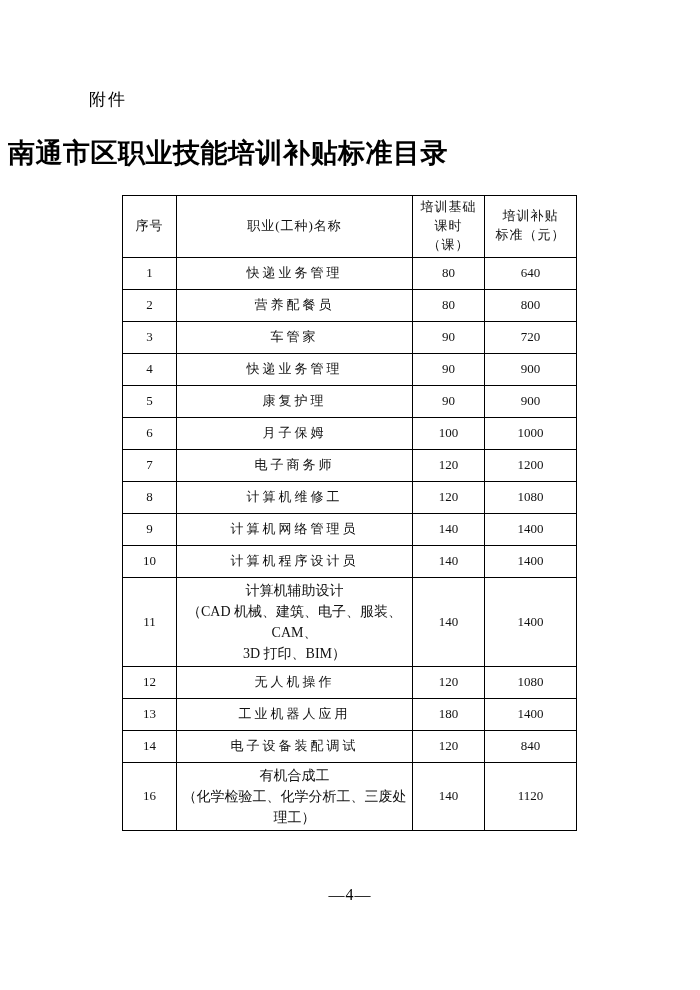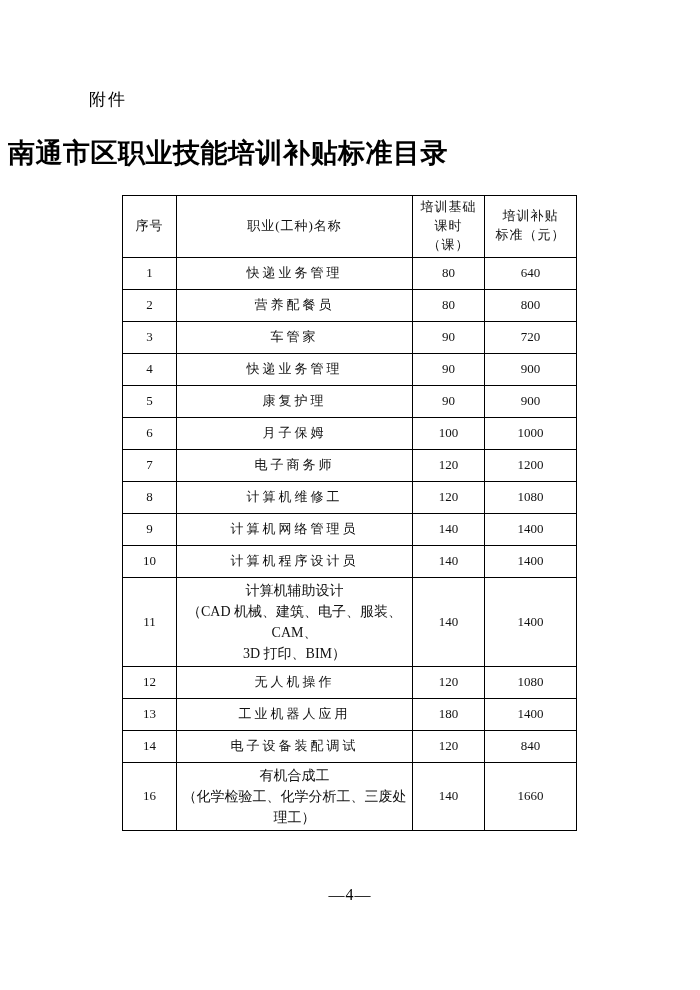--- a/index.html
+++ b/index.html
@@ -194,20 +194,20 @@
     <td class="c-no">14</td>
     <td class="c-name">电子设备装配调试</td>
     <td class="c-hours">120</td>
     <td class="c-subsidy">840</td>
   </tr>
         <tr>
     <td class="c-no">16</td>
     <td class="c-name tight">有机合成工
 （化学检验工、化学分析工、三废处理工）</td>
     <td class="c-hours">140</td>
-    <td class="c-subsidy">1660</td>
+    <td class="c-subsidy">1120</td>
   </tr>
       </tbody>
   </table>
 
   <div class="footer">—4—</div>
 
 </div>
 
 </body></html>

